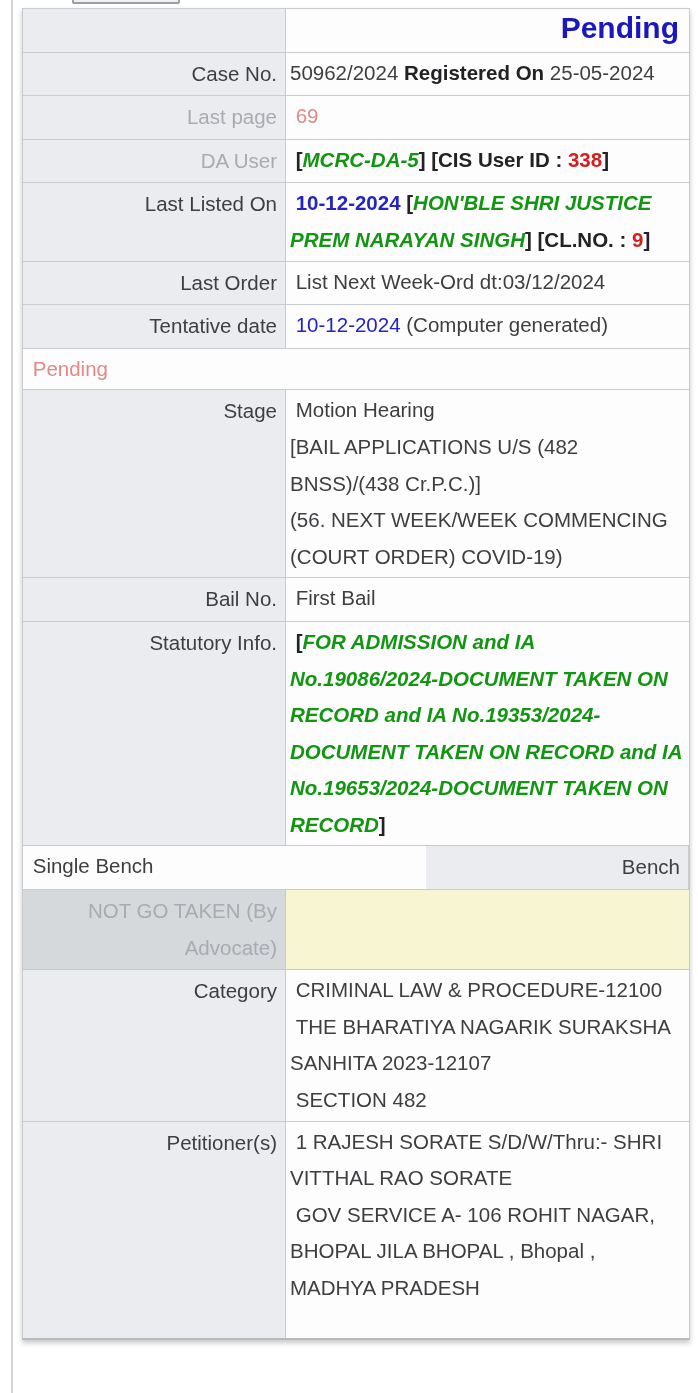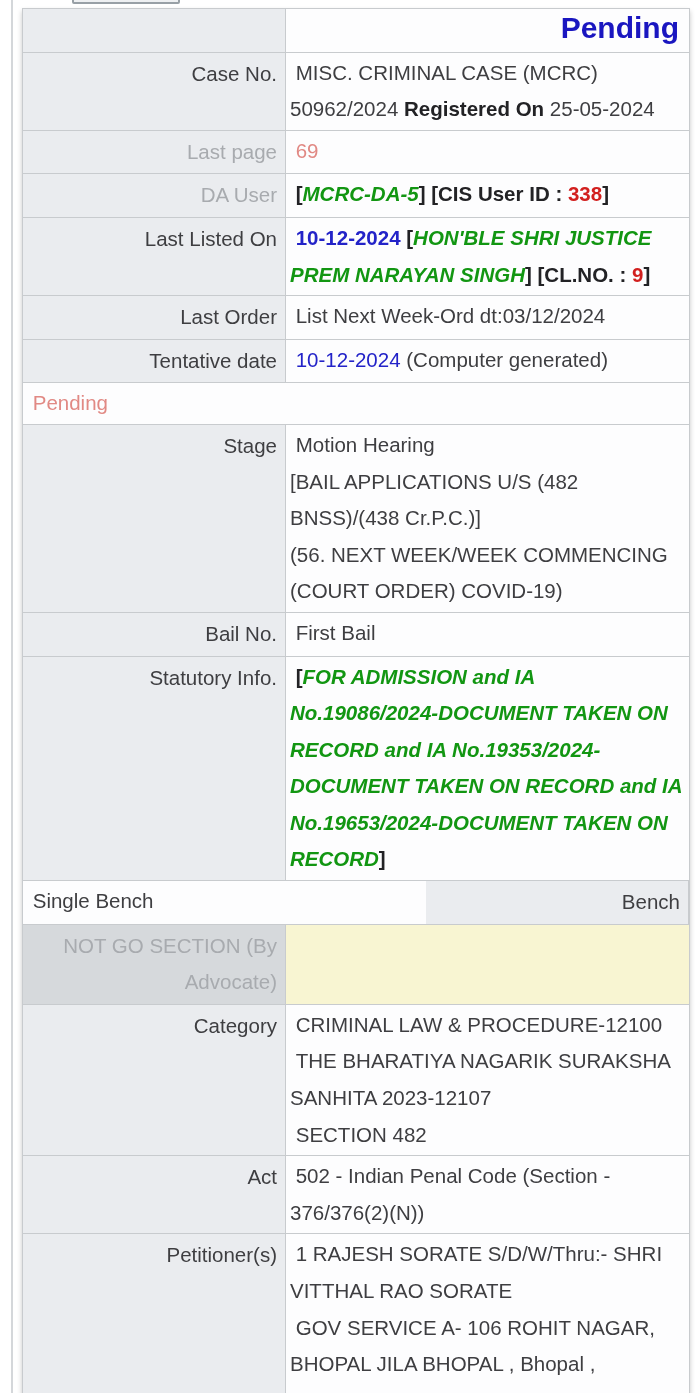--- a/index.html
+++ b/index.html
@@ -111,21 +111,21 @@
 <div class="page">
   <div class="left-rule"></div>
   <div class="truncated-control"></div>
   <div class="case-table">
       <div class="row row-status-header">
         <div class="cell label"></div>
         <div class="cell value right"><div class="line"><span class="seg s-hdr">Pending</span></div></div>
       </div>
       <div class="row row-case-no">
         <div class="cell label">Case No.</div>
-        <div class="cell value"><div class="line"><span class="seg s-n"> MISC. CRIMINAL CASE (MCRC)</span></div><div class="line"><span class="seg s-n">50962/2024 </span><span class="seg s-b">Registered On</span><span class="seg s-n"> 25-05-2024</span></div></div>
+        <div class="cell value"><div class="line"><span class="seg s-n">50962/2024 </span><span class="seg s-b">Registered On</span><span class="seg s-n"> 25-05-2024</span></div></div>
       </div>
       <div class="row row-last-page">
         <div class="cell label faded">Last page</div>
         <div class="cell value"><div class="line"><span class="seg s-s"> 69</span></div></div>
       </div>
       <div class="row row-da-name">
         <div class="cell label faded">DA User</div>
         <div class="cell value"><div class="line"><span class="seg s-b"> [</span><span class="seg s-g">MCRC-DA-5</span><span class="seg s-b">] [CIS User ID : </span><span class="seg s-r">338</span><span class="seg s-b">]</span></div></div>
       </div>
       <div class="row row-last-listed-on">
@@ -153,29 +153,25 @@
       </div>
       <div class="row row-statutory-info">
         <div class="cell label">Statutory Info.</div>
         <div class="cell value"><div class="line"><span class="seg s-b"> [</span><span class="seg s-g">FOR ADMISSION and IA</span></div><div class="line"><span class="seg s-g">No.19086/2024-DOCUMENT TAKEN ON</span></div><div class="line"><span class="seg s-g">RECORD and IA No.19353/2024-</span></div><div class="line"><span class="seg s-g">DOCUMENT TAKEN ON RECORD and IA</span></div><div class="line"><span class="seg s-g">No.19653/2024-DOCUMENT TAKEN ON</span></div><div class="line"><span class="seg s-g">RECORD</span><span class="seg s-b">]</span></div></div>
       </div>
       <div class="row row-bench">
         <div class="cell value"><div class="line"><span class="seg s-n"> Single Bench</span></div></div>
         <div class="cell label">Bench</div>
       </div>
       <div class="row row-not-go-before">
-        <div class="cell label faded dim">  NOT GO SECTION (By Advocate)</div>
+        <div class="cell label faded dim">  NOT GO TAKEN (By Advocate)</div>
         <div class="cell value yellow"></div>
       </div>
       <div class="row row-category">
         <div class="cell label">Category</div>
         <div class="cell value"><div class="line"><span class="seg s-n"> CRIMINAL LAW &amp; PROCEDURE-12100</span></div><div class="line"><span class="seg s-n"> THE BHARATIYA NAGARIK SURAKSHA</span></div><div class="line"><span class="seg s-n">SANHITA 2023-12107</span></div><div class="line"><span class="seg s-n"> SECTION 482</span></div></div>
-      </div>
-      <div class="row row-act">
-        <div class="cell label">Act</div>
-        <div class="cell value"><div class="line"><span class="seg s-n"> 502 - Indian Penal Code (Section -</span></div><div class="line"><span class="seg s-n">376/376(2)(N))</span></div></div>
       </div>
       <div class="row row-petitioners">
         <div class="cell label">Petitioner(s)</div>
         <div class="cell value"><div class="line"><span class="seg s-n"> 1 RAJESH SORATE S/D/W/Thru:- SHRI</span></div><div class="line"><span class="seg s-n">VITTHAL RAO SORATE</span></div><div class="line"><span class="seg s-n"> GOV SERVICE A- 106 ROHIT NAGAR,</span></div><div class="line"><span class="seg s-n">BHOPAL JILA BHOPAL , Bhopal ,</span></div><div class="line"><span class="seg s-n">MADHYA PRADESH</span></div></div>
       </div>
     </div>
 </div>
 
 </body></html>

